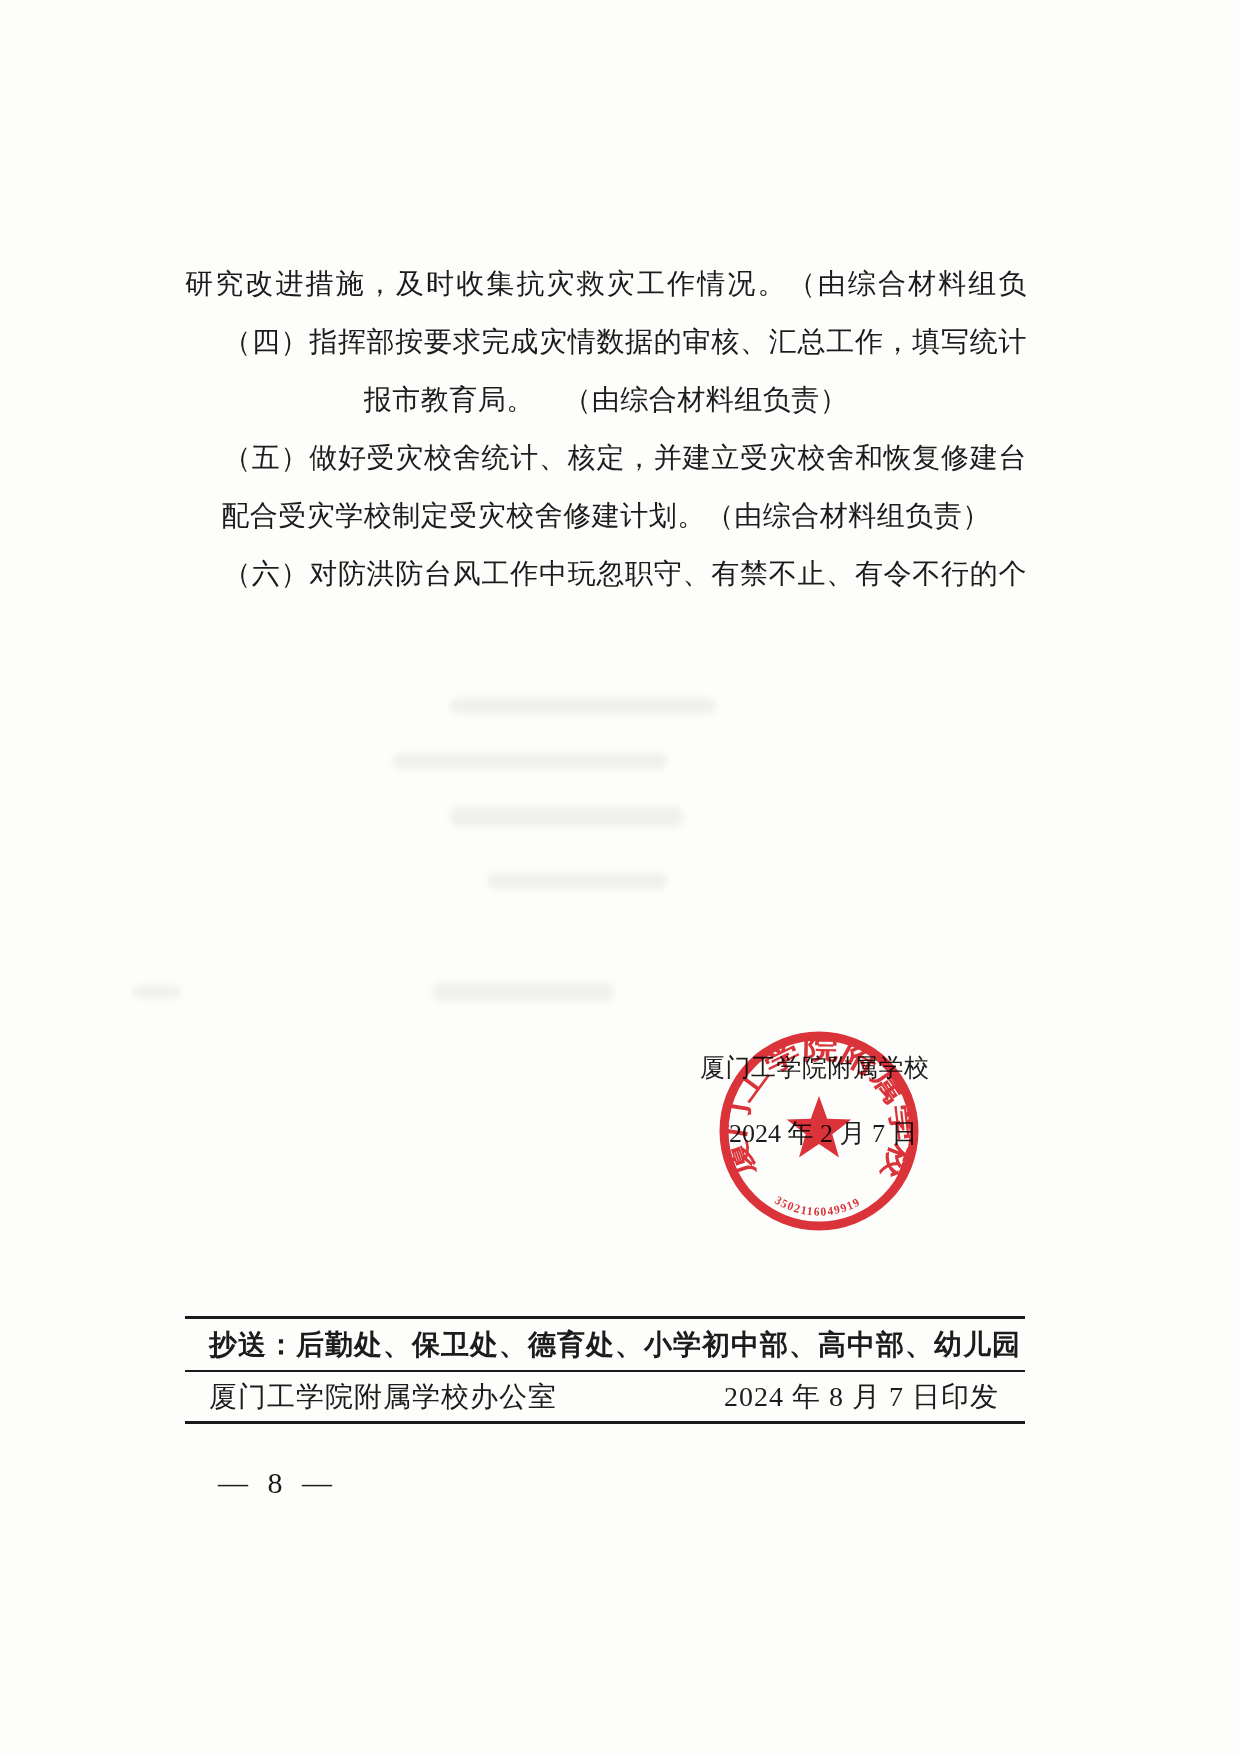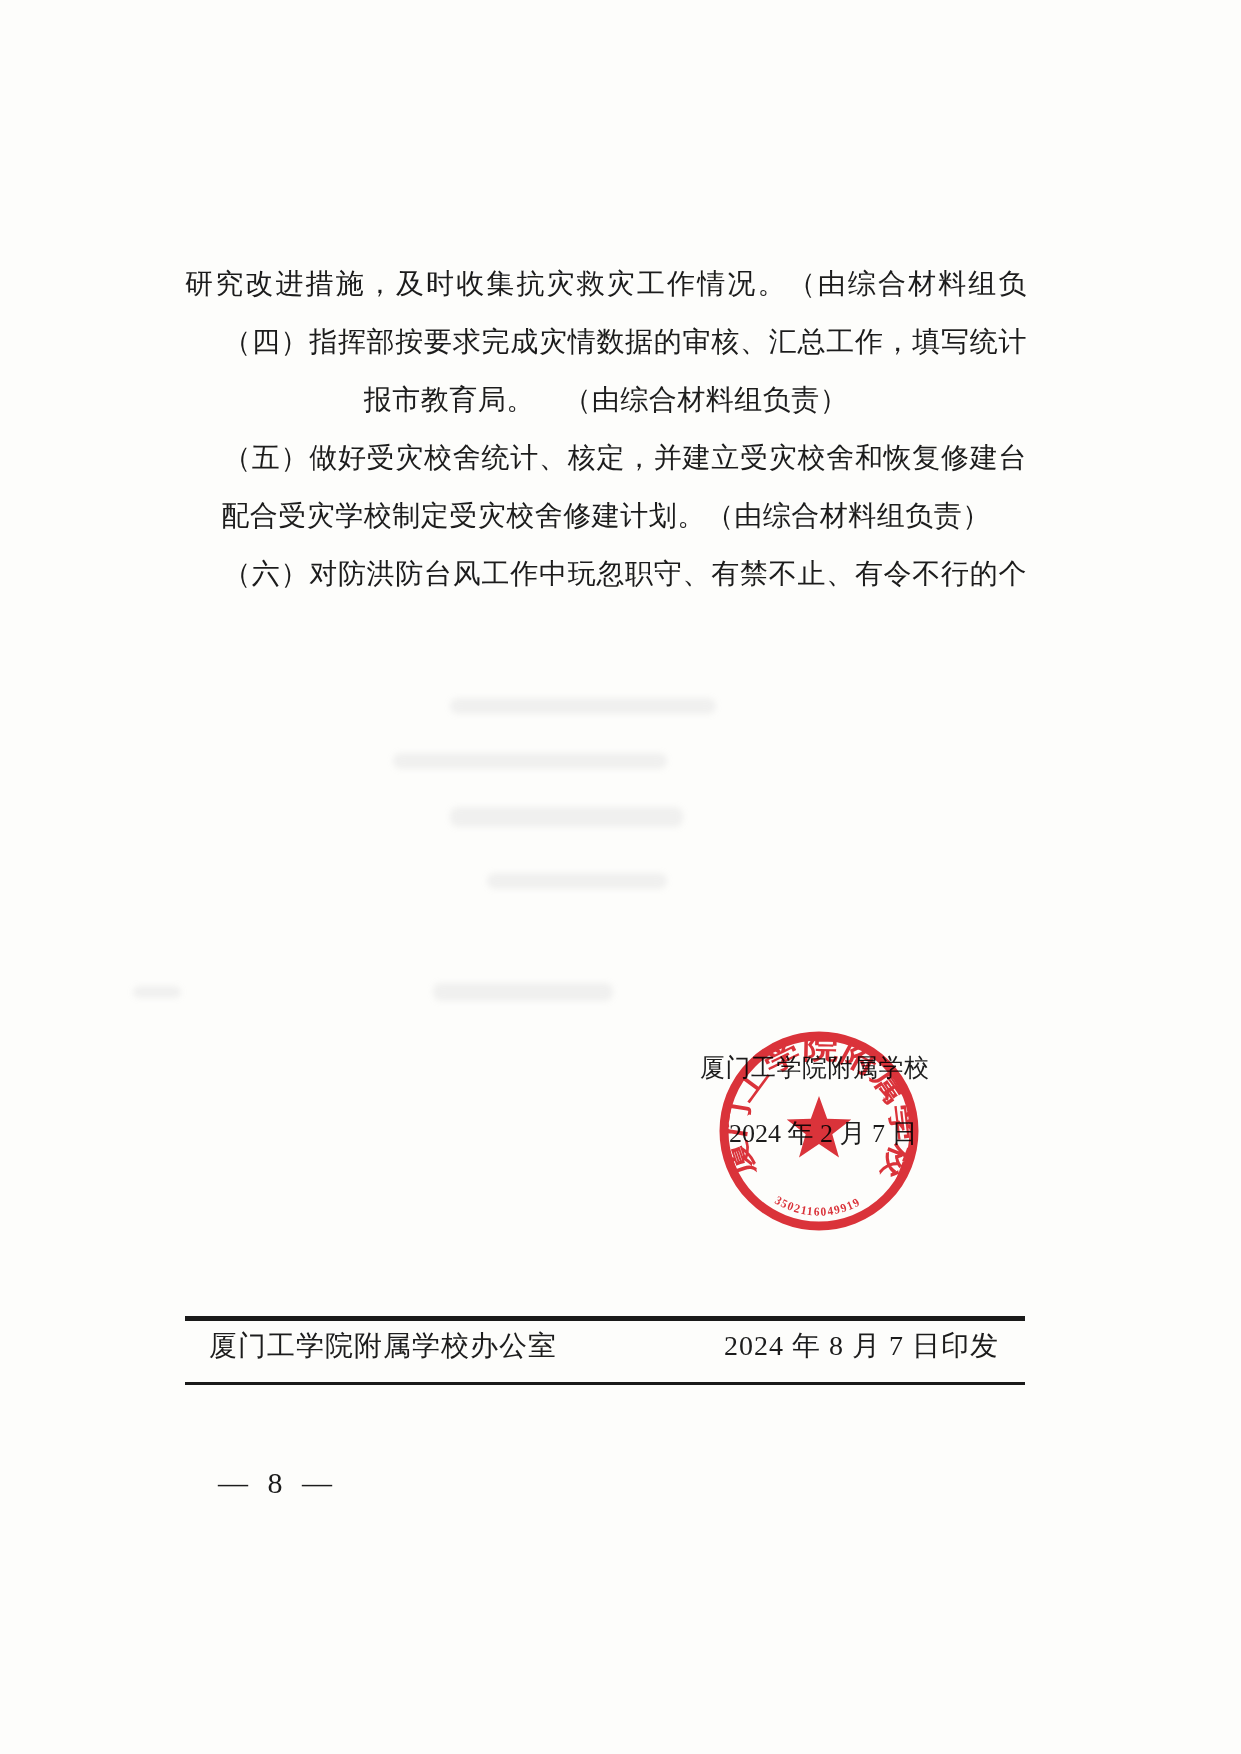--- a/index.html
+++ b/index.html
@@ -50,21 +50,21 @@
   .rule.thin{height:2px;}
   .copy-row{
     height:51px;line-height:51px;
     font-size:28px;font-weight:600;letter-spacing:1px;
     padding-left:24px;white-space:nowrap;
   }
   .issue-row{
     height:49px;line-height:49px;
     display:flex;justify-content:space-between;
     font-size:28px;letter-spacing:1px;
-    padding:0 26px 12px 24px;white-space:nowrap;
+    padding:0 26px 0 24px;white-space:nowrap;
   }
   
   .page-number{
     position:absolute;left:218px;top:1466px;
     font-size:30px;letter-spacing:6px;white-space:nowrap;
   }
 </style>
 </head>
 <body>
 
@@ -103,20 +103,21 @@
       <textPath href="#arcTop" startOffset="2" textLength="318" lengthAdjust="spacingAndGlyphs">厦门工学院附属学校</textPath>
     </text>
 
     <text font-size="12" fill="#d9212a" font-weight="bold" letter-spacing="1.5">
       <textPath href="#arcBottom" startOffset="2" textLength="92" lengthAdjust="spacingAndGlyphs">3502116049919</textPath>
     </text>
   </svg>
 
   <div class="footer">
     <div class="rule thick"></div>
+    <div class="copy-row">抄送：后勤处、保卫处、德育处、小学初中部、高中部、幼儿园</div>
     <div class="rule thin"></div>
     <div class="issue-row">
       <span>厦门工学院附属学校办公室</span>
       <span>2024 年 8 月 7 日印发</span>
     </div>
     <div class="rule thick"></div>
   </div>
 
   <div class="page-number">— 8 —</div>
 

